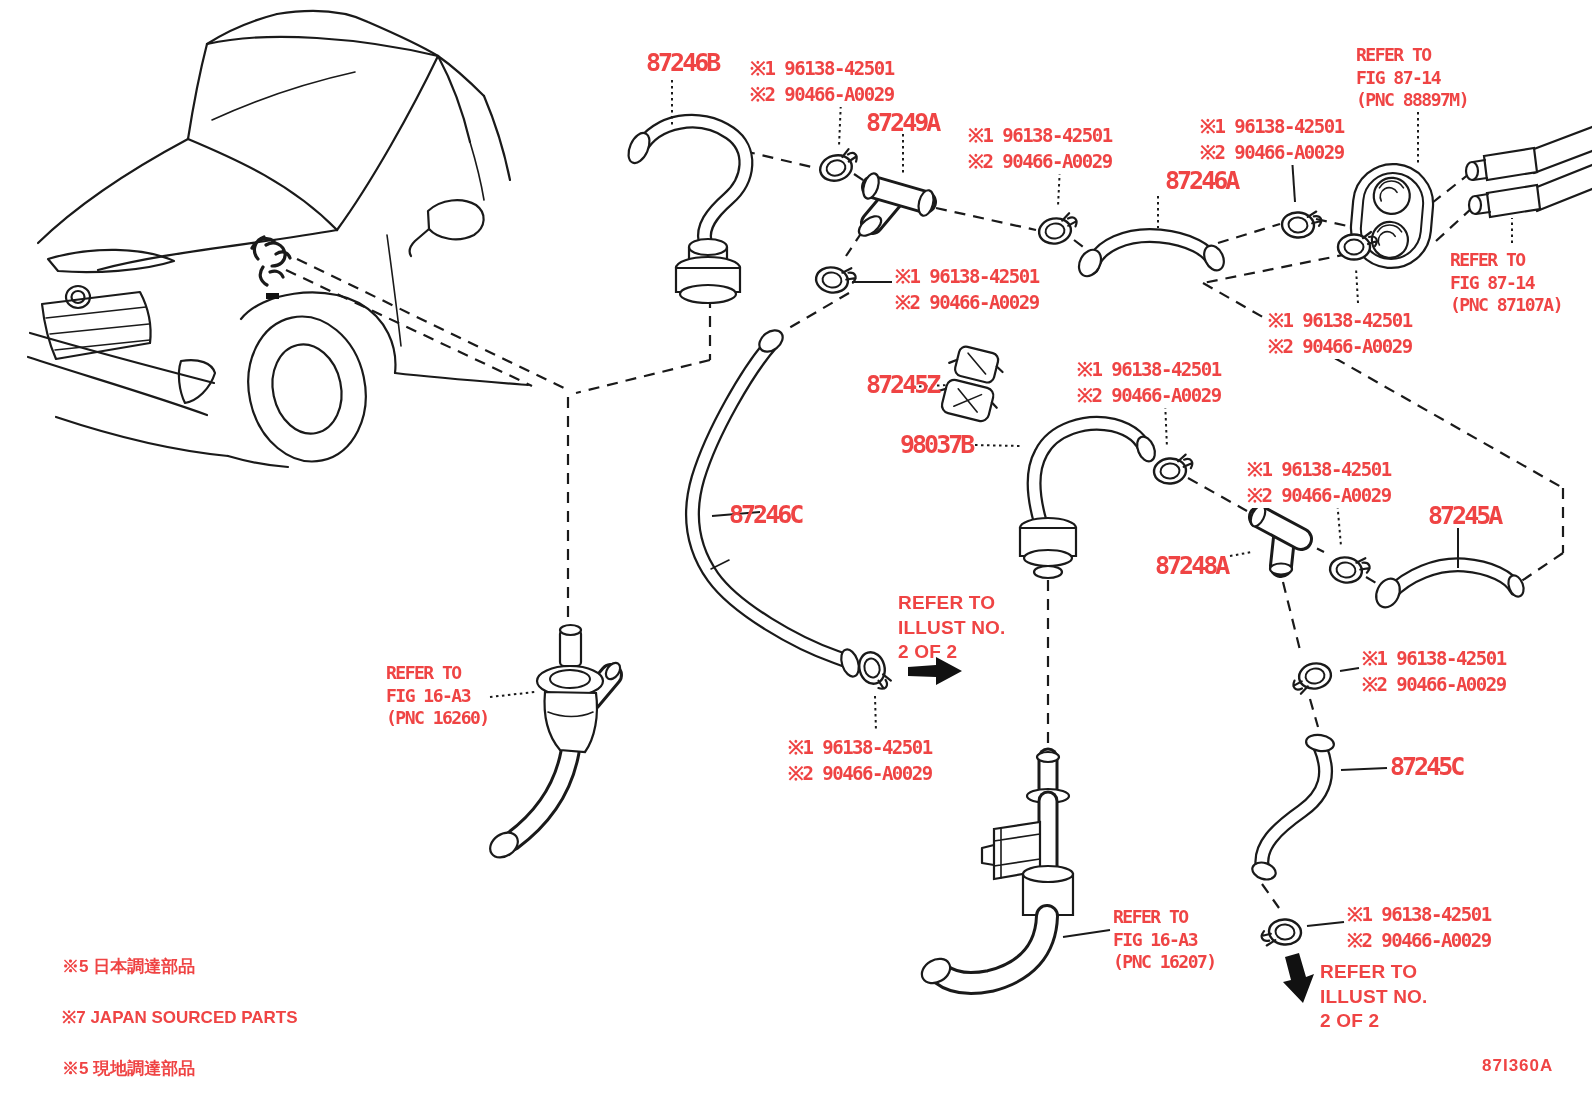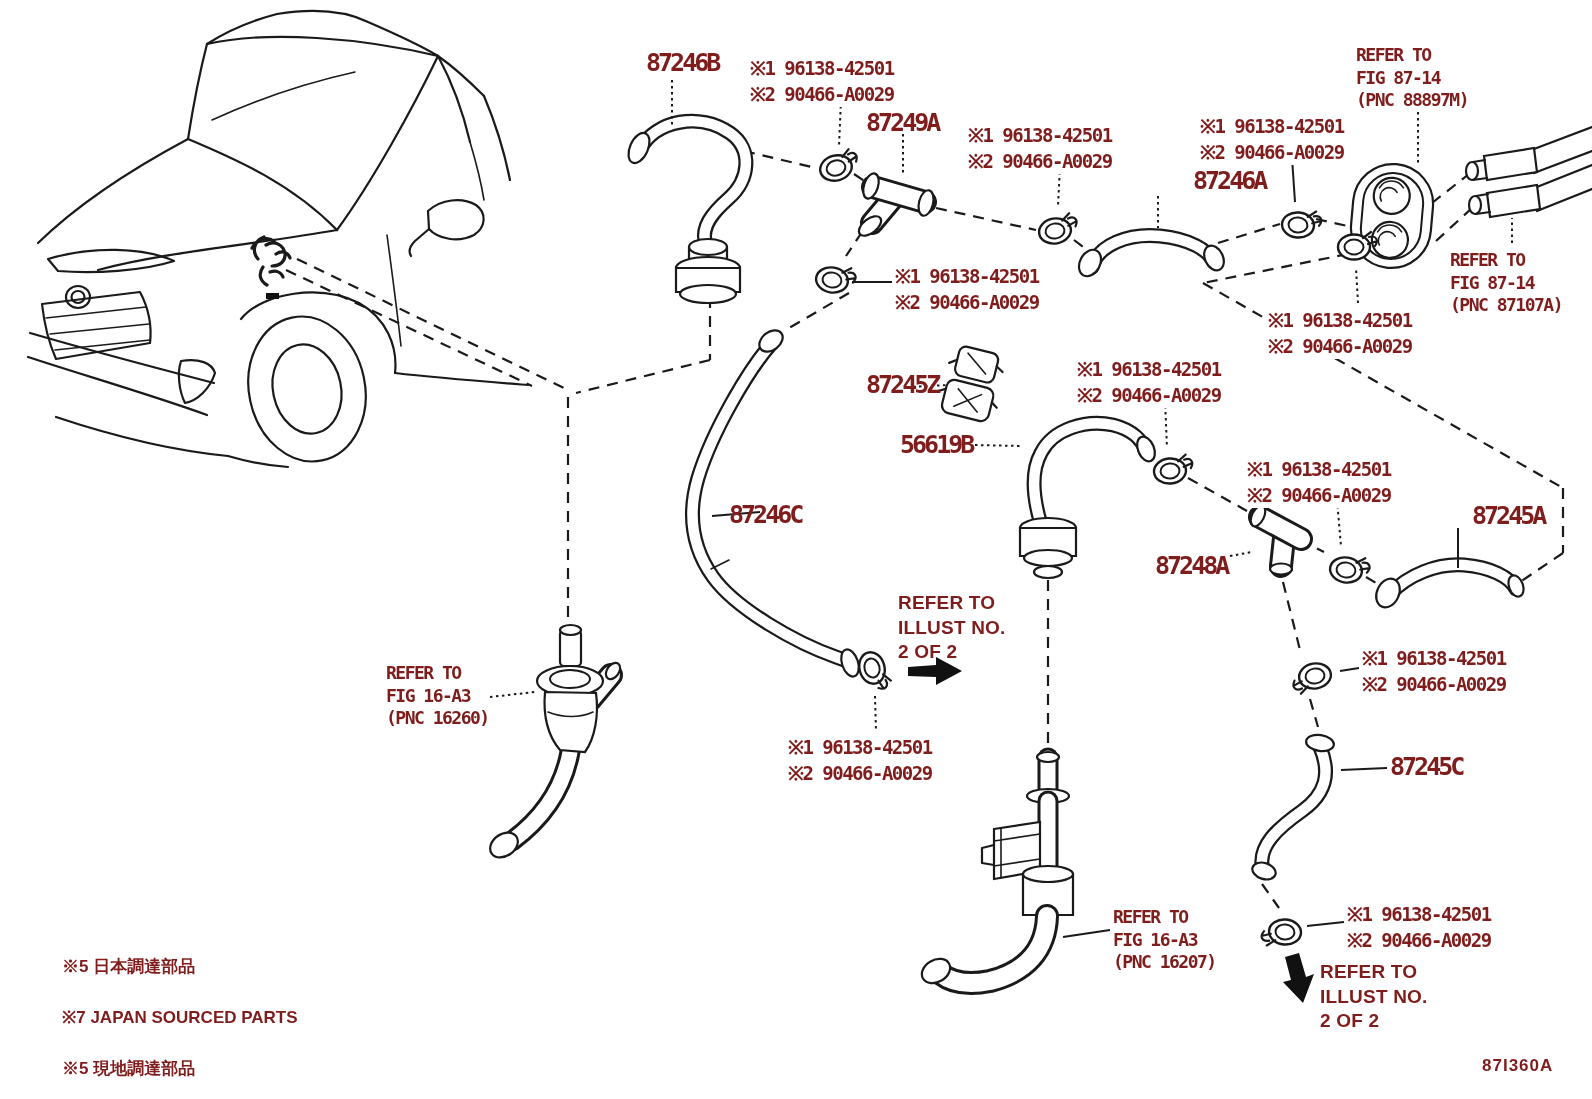--- a/index.html
+++ b/index.html
@@ -1,19 +1,19 @@
 <!DOCTYPE html>
 <html><head>
 <meta charset="utf-8">
 <style>
   html,body{margin:0;padding:0;background:#fff;}
   #stage{position:relative;width:1592px;height:1099px;background:#fff;overflow:hidden;
          font-family:"DejaVu Sans Mono", monospace;color:#111;}
   svg{position:absolute;left:0;top:0;}
-  .lbl{position:absolute;white-space:pre-line;color:#7f1d1d;background:#fff;line-height:1.42;}
+  .lbl{position:absolute;white-space:pre-line;color:#ef4444;background:#fff;line-height:1.42;}
   .part{font:700 25px "DejaVu Sans Mono", monospace;letter-spacing:-3px;background:transparent;}
   .note{font:700 19px "DejaVu Sans Mono", monospace;letter-spacing:-1.5px;}
   .refm{font:700 18px "DejaVu Sans Mono", monospace;letter-spacing:-1.5px;line-height:1.25;}
   .refs{font:700 19px "Liberation Sans", sans-serif;letter-spacing:0.2px;line-height:1.3;background:transparent;}
   .legend{font:700 17px "Liberation Sans", sans-serif;line-height:1.5;background:transparent;}
   .code{font:700 17px "Liberation Sans", sans-serif;letter-spacing:1px;background:transparent;}
   
   .s , .thin , .pt {fill:none;stroke:#1a1a1a;stroke-linecap:round;stroke-linejoin:round;}
   .s{stroke-width:2.2;} .thin{stroke-width:1.6;} .pt{stroke-width:3.2;}
   .open{fill:#fff;stroke:#1a1a1a;stroke-width:2.2;}
@@ -264,26 +264,26 @@
     <path class="ldr" d="M 1307,926 L 1344,922"></path>
     <path class="ldr" d="M 1063,937 L 1110,930"></path>
   </g>
 
   <polygon class="fillb" points="908,667 936,665 936,657 962,671 936,685 936,677 908,676"></polygon>
   <polygon class="fillb" points="1285,957 1299,953 1306,977 1314,974 1303,1003 1283,982 1291,980"></polygon>
 </svg>
 
   <div class="lbl part" style="left:646px;top:48px">87246B</div>
   <div class="lbl part" style="left:866px;top:108px">87249A</div>
-  <div class="lbl part" style="left:1193px;top:166px">87246A</div>
+  <div class="lbl part" style="left:1165px;top:166px">87246A</div>
   <div class="lbl part" style="left:866px;top:370px">87245Z</div>
-  <div class="lbl part" style="left:900px;top:430px">56619B</div>
+  <div class="lbl part" style="left:900px;top:430px">98037B</div>
   <div class="lbl part" style="left:729px;top:500px">87246C</div>
   <div class="lbl part" style="left:1155px;top:551px">87248A</div>
-  <div class="lbl part" style="left:1472px;top:501px">87245A</div>
+  <div class="lbl part" style="left:1428px;top:501px">87245A</div>
   <div class="lbl part" style="left:1390px;top:752px">87245C</div>
 
   <div class="lbl note" style="left:750px;top:55px">※1 96138-42501
 ※2 90466-A0029</div>
   <div class="lbl note" style="left:968px;top:122px">※1 96138-42501
 ※2 90466-A0029</div>
   <div class="lbl note" style="left:1200px;top:113px">※1 96138-42501
 ※2 90466-A0029</div>
   <div class="lbl note" style="left:895px;top:263px">※1 96138-42501
 ※2 90466-A0029</div>

